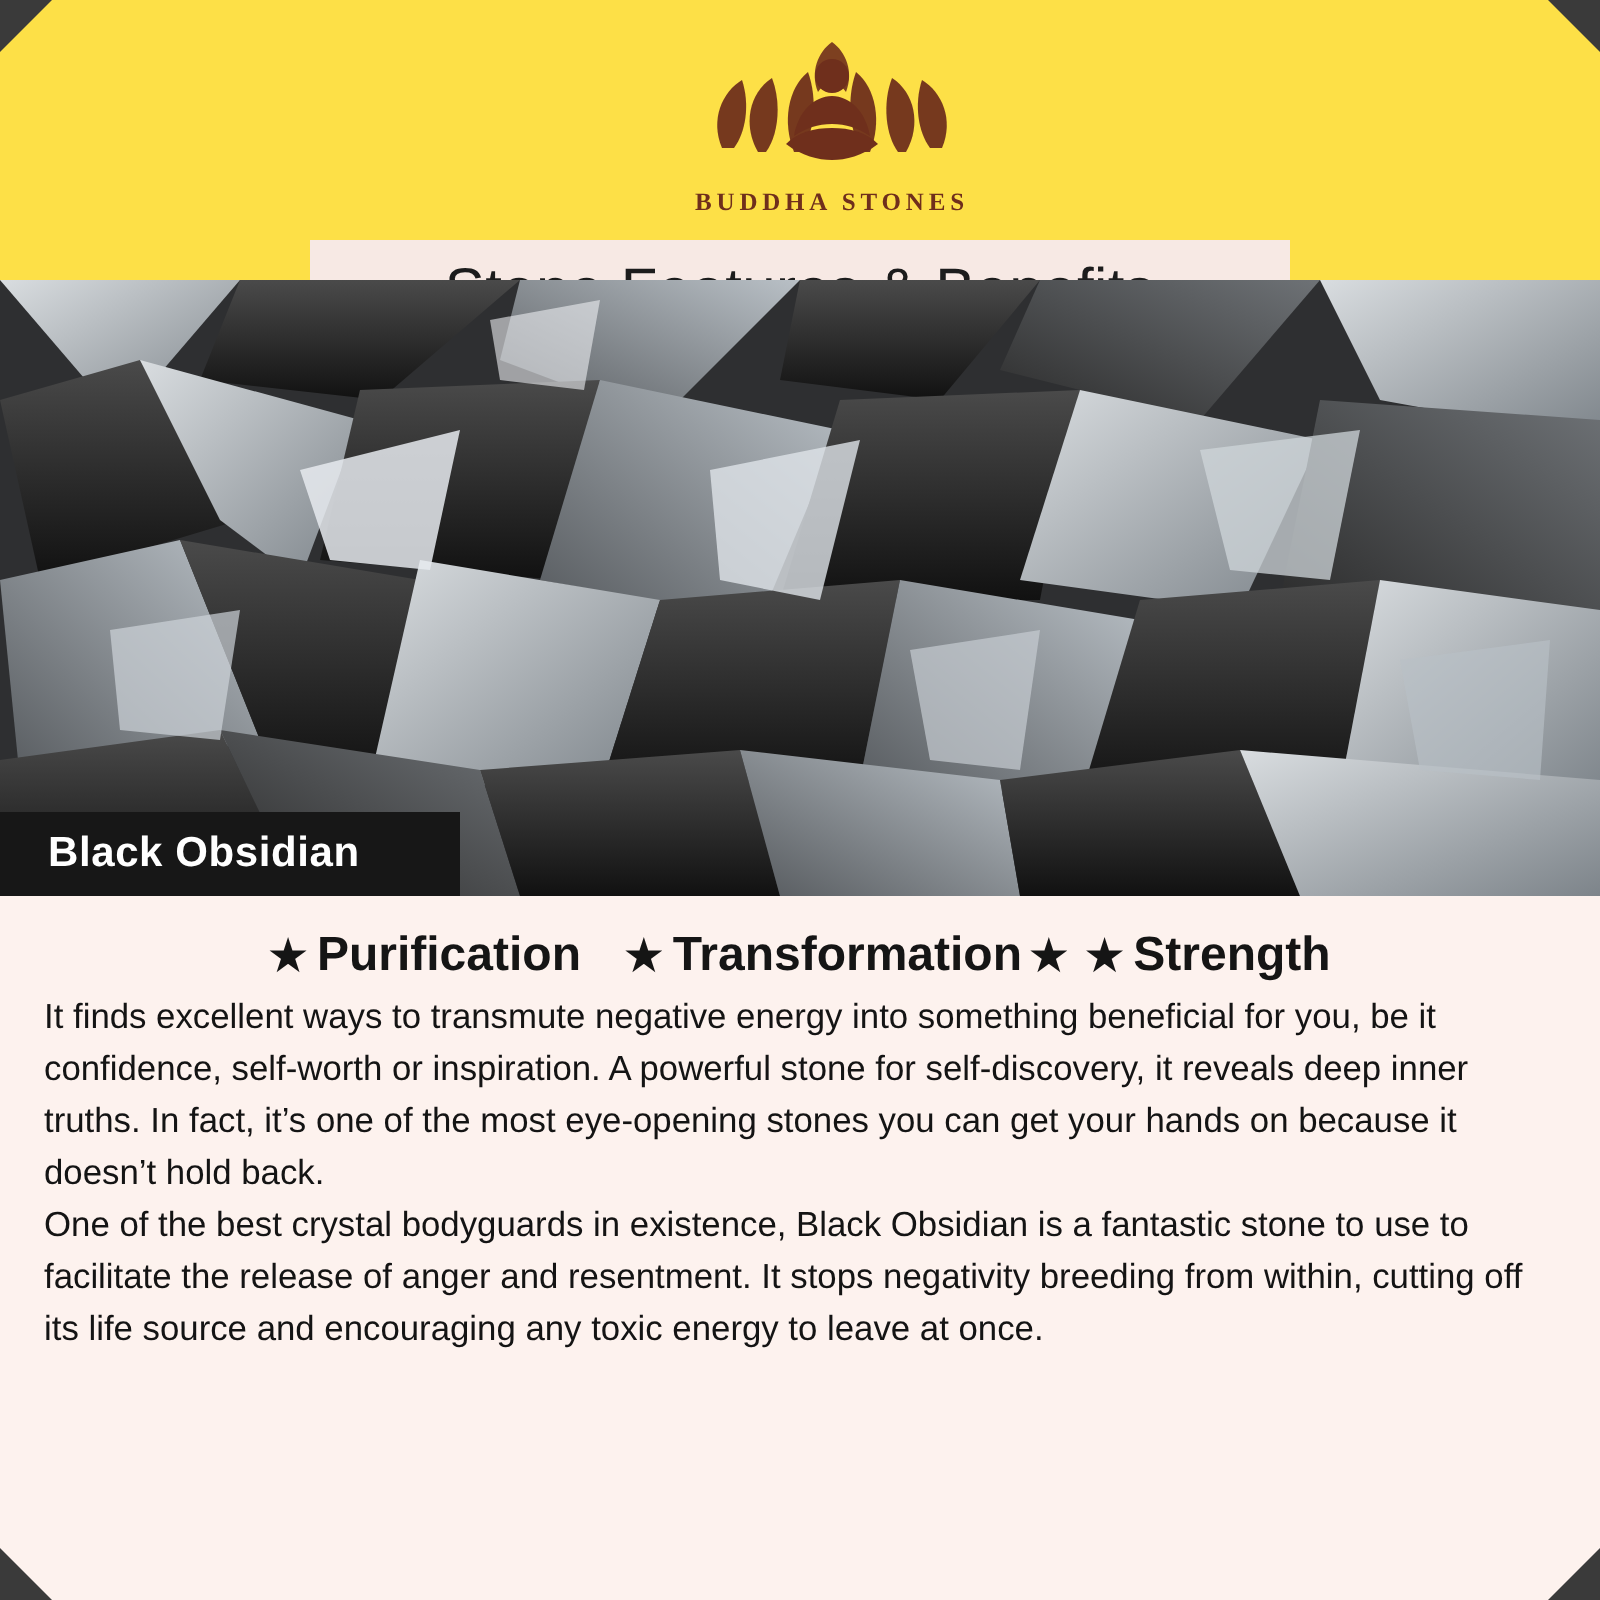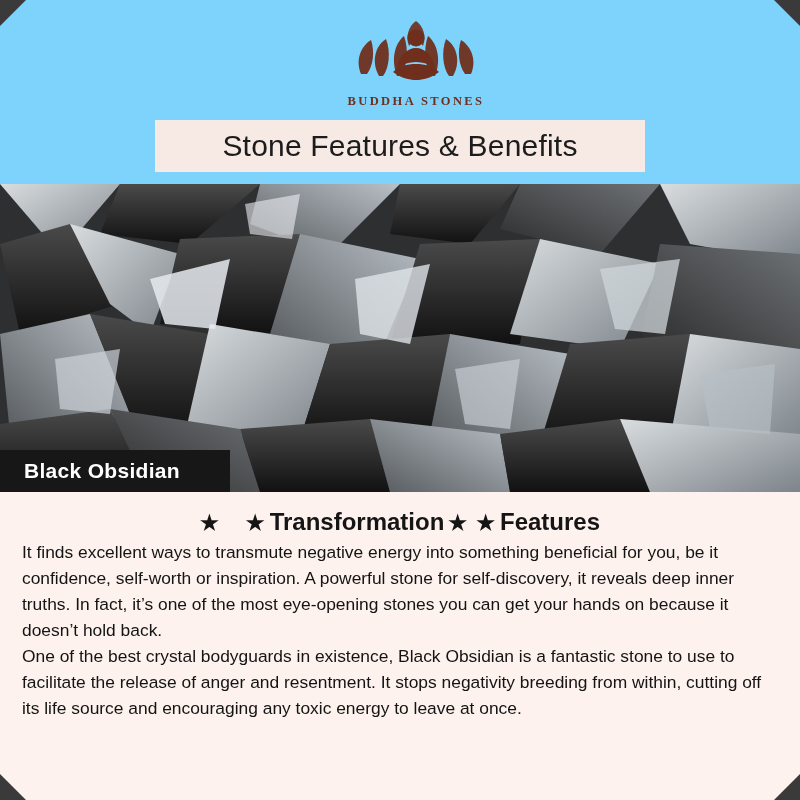--- a/index.html
+++ b/index.html
@@ -46,22 +46,22 @@
   }
   .corner.br {
     bottom: 0; right: 0;
     border-bottom: 26px solid #3a3a3a;
     border-left: 26px solid transparent;
   }
 
   
   .header {
     position: relative;
-    height: 184px;
-    background: #7dd3fc;
+    height: 140px;
+    background: #fde047;
     display: flex;
     flex-direction: column;
     align-items: center;
     padding-top: 16px;
     box-sizing: border-box;
     padding-left: 32px;
   }
   .logo-wrap {
     display: flex;
     flex-direction: column;
@@ -280,32 +280,33 @@
 
     <div class="hero-caption">
       <span>Black Obsidian</span>
     </div>
   </div>
 
   <div class="benefits">
     <div class="keywords">
       <div class="keyword">
         <span class="star">★</span>
+        <span>Purification</span>
       </div>
       <div class="kw-gap"></div>
       <div class="keyword">
         <span class="star">★</span>
         <span>Transformation</span>
       </div>
       <div class="keyword">
         <span class="star">★</span>
       </div>
       <div class="keyword">
         <span class="star">★</span>
-        <span>Features</span>
+        <span>Strength</span>
       </div>
     </div>
 
     <div class="body-copy">
       <p>It finds excellent ways to transmute negative energy into something beneficial for you, be it confidence, self-worth or inspiration. A powerful stone for self-discovery, it reveals deep inner truths. In fact, it’s one of the most eye-opening stones you can get your hands on because it doesn’t hold back.</p>
       <p>One of the best crystal bodyguards in existence, Black Obsidian is a fantastic stone to use to facilitate the release of anger and resentment. It stops negativity breeding from within, cutting off its life source and encouraging any toxic energy to leave at once.</p>
     </div>
   </div>
 
 </div>

